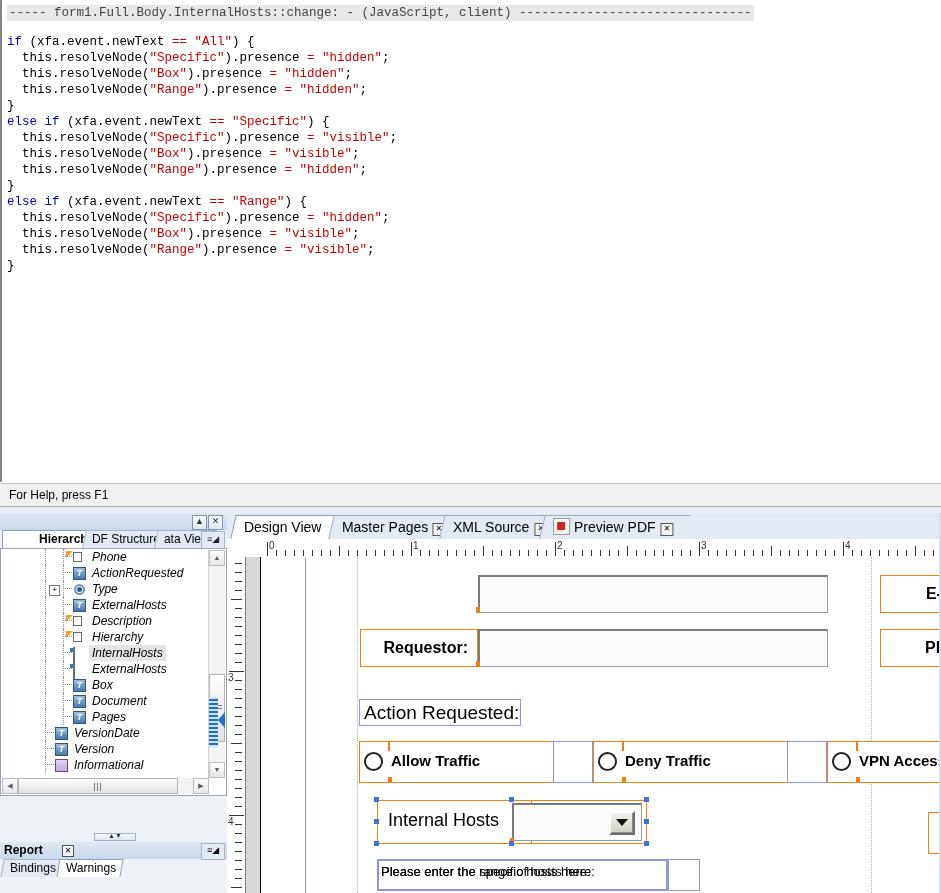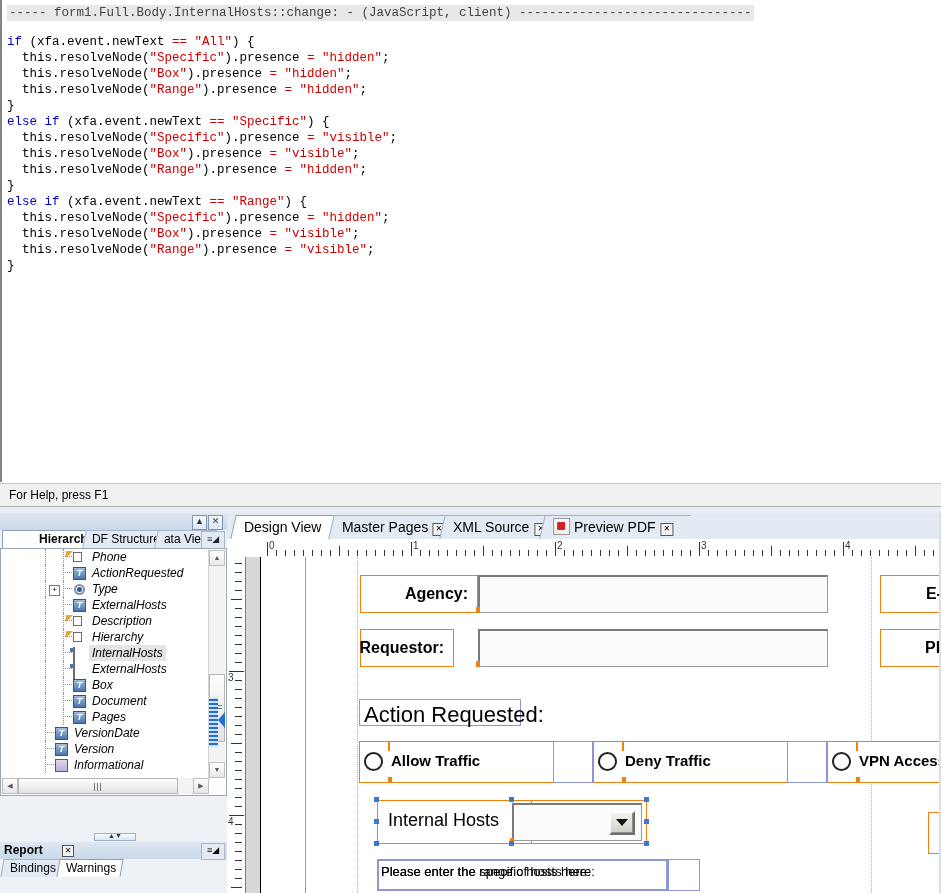--- a/index.html
+++ b/index.html
@@ -361,21 +361,21 @@
     position:absolute;width:4px;height:6px;background:#f08010;
   }
   .vtick{
     position:absolute;width:2px;background:#f08010;
   }
   .blueborder{
     position:absolute;box-sizing:border-box;
     border:1px solid #8e96d8;background:#ffffff;
   }
   .lbl-plain{
-    position:absolute;font-size:22px;color:#000;white-space:nowrap;
+    position:absolute;font-size:19px;color:#000;white-space:nowrap;
   }
   .radio{
     position:absolute;width:19px;height:19px;border:2px solid #222;
     border-radius:50%;background:#fff;box-sizing:border-box;
   }
   
   .selbox{
     position:absolute;box-sizing:border-box;
     border:1px solid #f08010;
   }
@@ -682,31 +682,28 @@
       <div class="tick" style="top: 321px; left: 8px; height: 1px; width: 7px;"></div>
       <div class="tick" style="top: 330px; left: 4px; height: 1px; width: 11px;"></div>
     </div>
 
   <div id="canvas">
     <div id="page-gutter"></div>
     <div id="margin-guide"></div>
     <div id="dot-guide-left"></div>
     <div id="dot-guide-right"></div>
 
-    <div class="fcell r" style="left:114px;top:18px;width:118px;height:38px;">
-      <span>Agency:</span>
-    </div>
     <div class="finput" style="left:232px;top:18px;width:350px;height:38px;"></div>
     <div class="tagdot" style="left:230px;top:50px;"></div>
 
     <div class="fcell r" style="left:634px;top:18px;width:95px;height:38px;">
       <span>E-ma</span>
     </div>
 
-    <div class="fcell r" style="left:114px;top:72px;width:94px;height:38px;">
+    <div class="fcell r" style="left:114px;top:72px;width:118px;height:38px;">
       <span>Requestor:</span>
     </div>
     <div class="finput" style="left:232px;top:72px;width:350px;height:38px;"></div>
     <div class="tagdot" style="left:230px;top:104px;"></div>
 
     <div class="fcell r" style="left:634px;top:72px;width:95px;height:38px;">
       <span>Phon</span>
     </div>
 
     <div class="blueborder" style="left:113px;top:142px;width:162px;height:27px;"></div>

